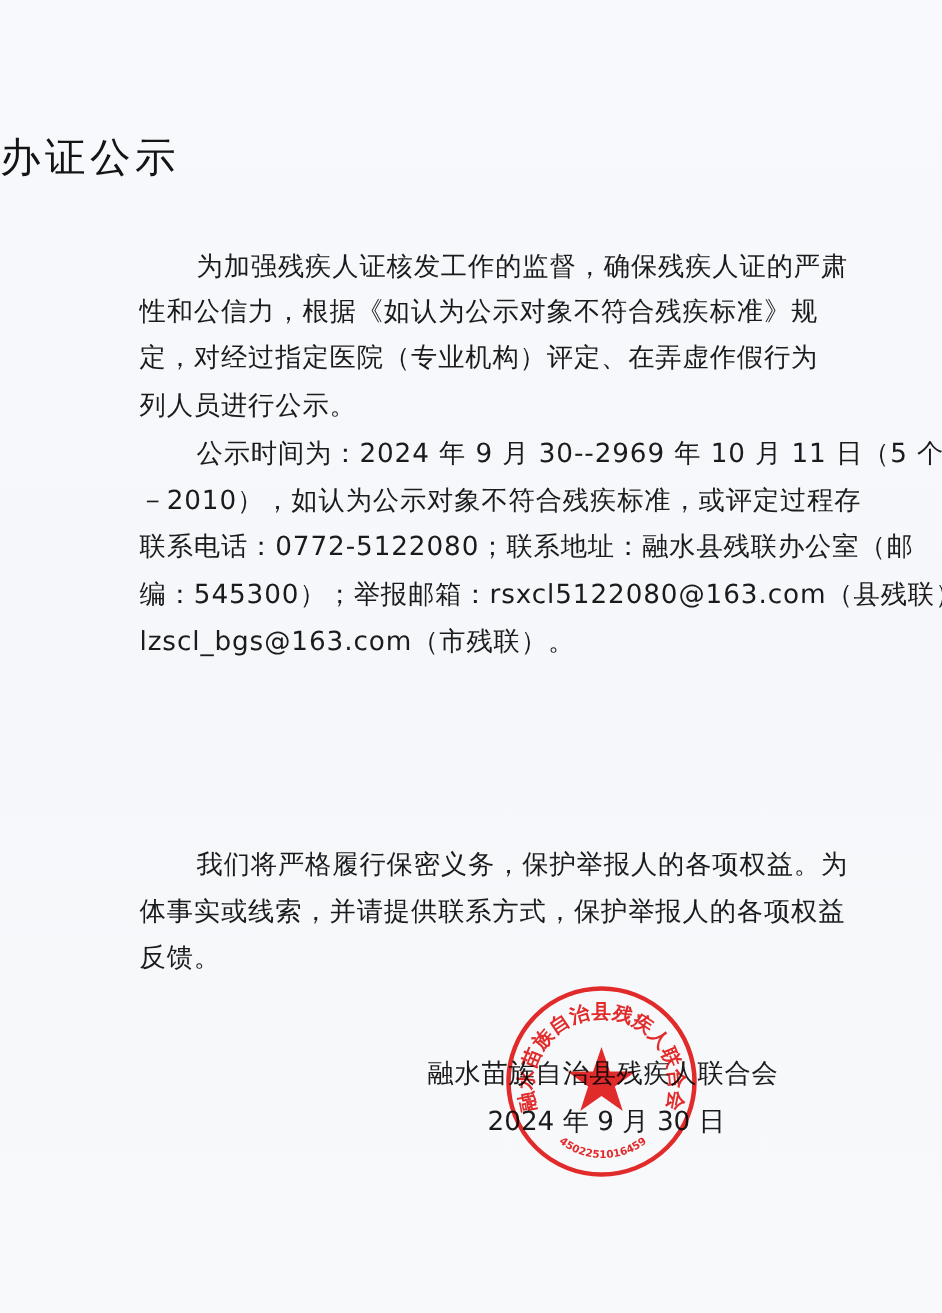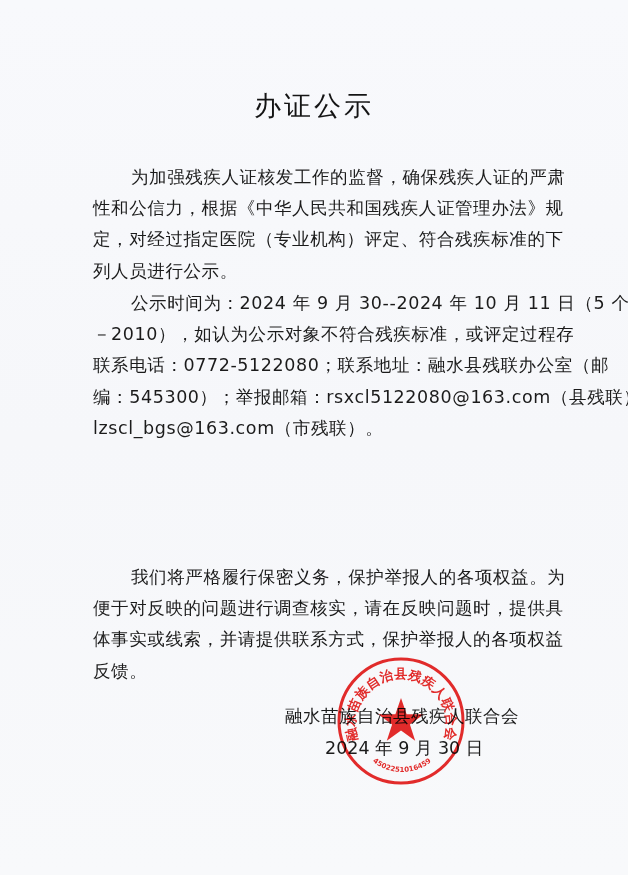--- a/index.html
+++ b/index.html
@@ -19,21 +19,21 @@
       position: absolute;
       left: 0; top: 0;
       width: 628px; height: 875px;
       background: linear-gradient(180deg, #f8f9fc 0%, #f6f7fa 50%, #f8f9fb 100%);
     }
     .title {
       position: absolute;
       left: 0;
       top: 88px;
       width: 628px;
-      text-align: center;
+      text-align: left;
       font-size: 27px;
       letter-spacing: 3px;
       line-height: 36px;
       font-family: "DejaVu Sans", "Liberation Sans", sans-serif;
       color: #141414;
     }
     .body-text {
       position: absolute;
       left: 93px;
       width: 450px;
@@ -74,36 +74,35 @@
   </style>
 </head>
 <body>
 
 <div class="page">
 
   <div class="title">办证公示</div>
 
   <div class="body-text p1">
     <span class="line" style="padding-left:38px;font-family:Liberation Serif, serif;">为加强残疾人证核发工作的监督，确保残疾人证的严肃</span>
-    <span class="line">性和公信力，根据《中华人民共和国残疾人证管理办法》规</span>
-    <span class="line">定，对经过指定医院（专业机构）评定、符合残疾标准的下</span>
+    <span class="line">性和公信力，根据《如认为公示对象不符合残疾标准》规</span>
+    <span class="line">定，对经过指定医院（专业机构）评定、在弄虚作假行为</span>
     <span class="line">列人员进行公示。</span>
   </div>
 
   <div class="body-text p2">
-    <span class="line" style="padding-left:38px;">公示时间为：2024 年 9 月 30--2024 年 10 月 11 日（5 个</span>
+    <span class="line" style="padding-left:38px;">公示时间为：2024 年 9 月 30--2969 年 10 月 11 日（5 个</span>
     <span class="line">－2010），如认为公示对象不符合残疾标准，或评定过程存</span>
     <span class="line">联系电话：0772-5122080；联系地址：融水县残联办公室（邮</span>
     <span class="line">编：545300）；举报邮箱：rsxcl5122080@163.com（县残联）、</span>
     <span class="line">lzscl_bgs@163.com（市残联）。</span>
   </div>
 
   <div class="body-text p4">
     <span class="line" style="padding-left:38px;">我们将严格履行保密义务，保护举报人的各项权益。为</span>
-    <span class="line">便于对反映的问题进行调查核实，请在反映问题时，提供具</span>
     <span class="line">体事实或线索，并请提供联系方式，保护举报人的各项权益</span>
     <span class="line">反馈。</span>
   </div>
 
   <div class="signature">
     <span class="sig-org">融水苗族自治县残疾人联合会</span>
     <span class="sig-date">2024 年 9 月 30 日</span>
   </div>
 
   <svg class="stamp" viewBox="0 0 130 130" xmlns="http://www.w3.org/2000/svg">

